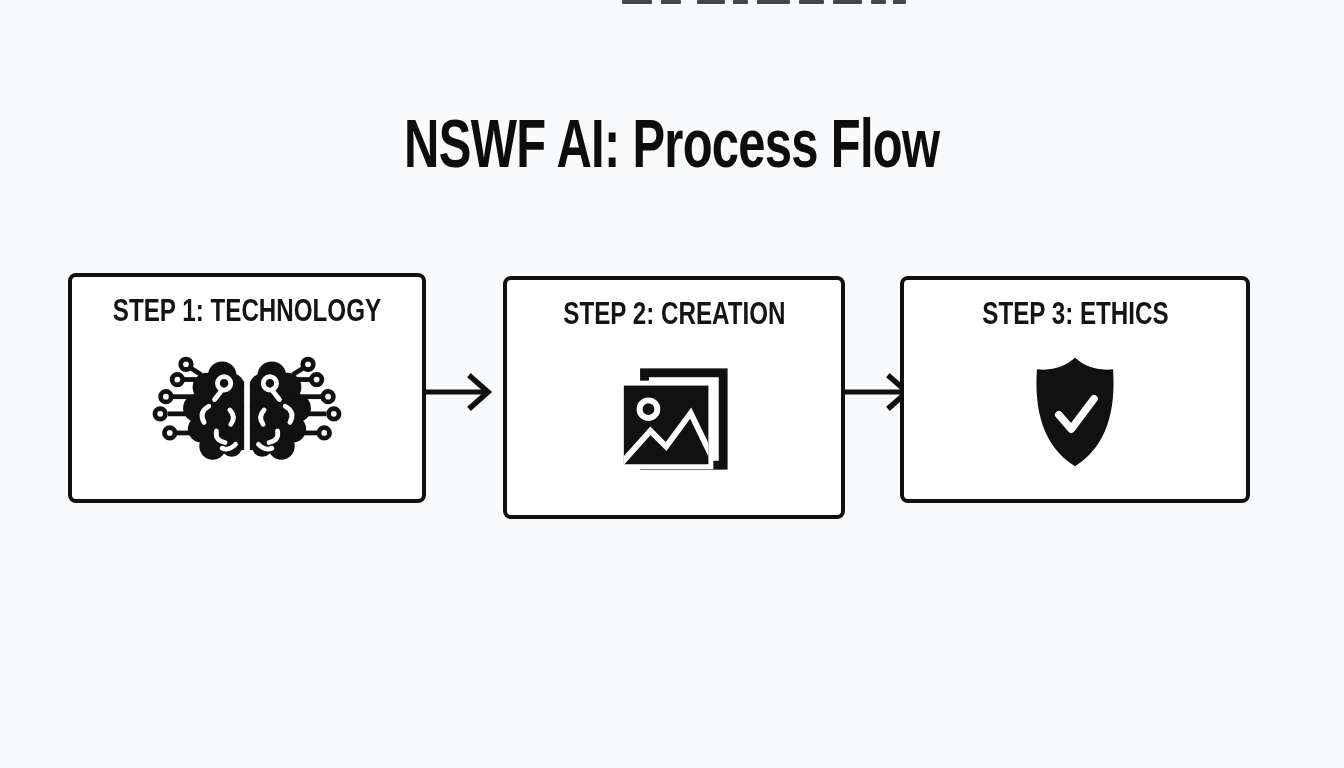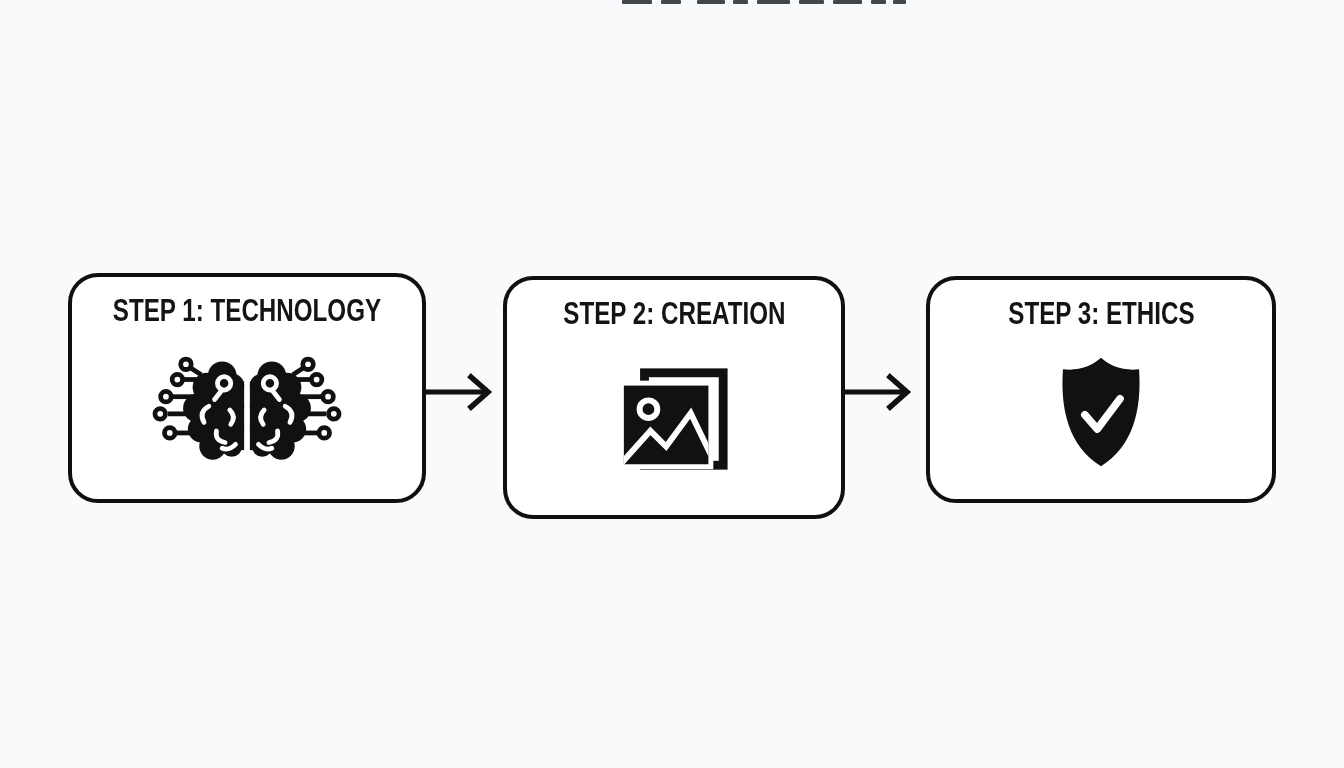--- a/index.html
+++ b/index.html
@@ -22,27 +22,27 @@
     font-size:68px;font-weight:700;line-height:1.1;
     color:#0d0d0d;
     letter-spacing:-1px;
   }
   .condense{display:inline-block;transform:scaleX(.72);transform-origin:center;white-space:nowrap;}
 
   .card{
     position:absolute;
     background:#ffffff;
     border:4px solid #101010;
-    border-radius:30px;
+    border-radius:8px;
     box-sizing:border-box;
     display:flex;flex-direction:column;align-items:center;
   }
   .card1{left:68px;top:273px;width:358px;height:230px;}
   .card2{left:503px;top:276px;width:342px;height:243px;}
-  .card3{left:926px;top:276px;width:350px;height:227px;}
+  .card3{left:900px;top:276px;width:350px;height:227px;}
 
   .card-label{
     margin-top:16px;
     font-size:31px;font-weight:700;line-height:1.15;
     color:#141414;letter-spacing:0;
   }
   .card-label .condense{transform:scaleX(.78);}
 
   .icon-wrap{flex:1;width:100%;display:flex;align-items:center;justify-content:center;padding-bottom:6px;}
 
@@ -60,20 +60,21 @@
     <span style="left:661px;width:20px;"></span>
     <span style="left:697px;width:28px;"></span>
     <span style="left:733px;width:15px;"></span>
     <span style="left:757px;width:33px;"></span>
     <span style="left:799px;width:25px;"></span>
     <span style="left:833px;width:29px;"></span>
     <span style="left:871px;width:15px;"></span>
     <span style="left:893px;width:13px;"></span>
   </div>
 
+  <h1 class="title"><span class="condense">NSWF AI: Process Flow</span></h1>
 
   <div class="card card1">
     <div class="card-label"><span class="condense">STEP 1: TECHNOLOGY</span></div>
     <div class="icon-wrap">
       <svg width="192" height="124" viewBox="0 0 200 130" aria-hidden="true">
         <defs>
           <g id="halfBrain">
             <g fill="#111">
               <circle cx="74" cy="28" r="15"></circle>
               <circle cx="85" cy="38" r="12"></circle>

